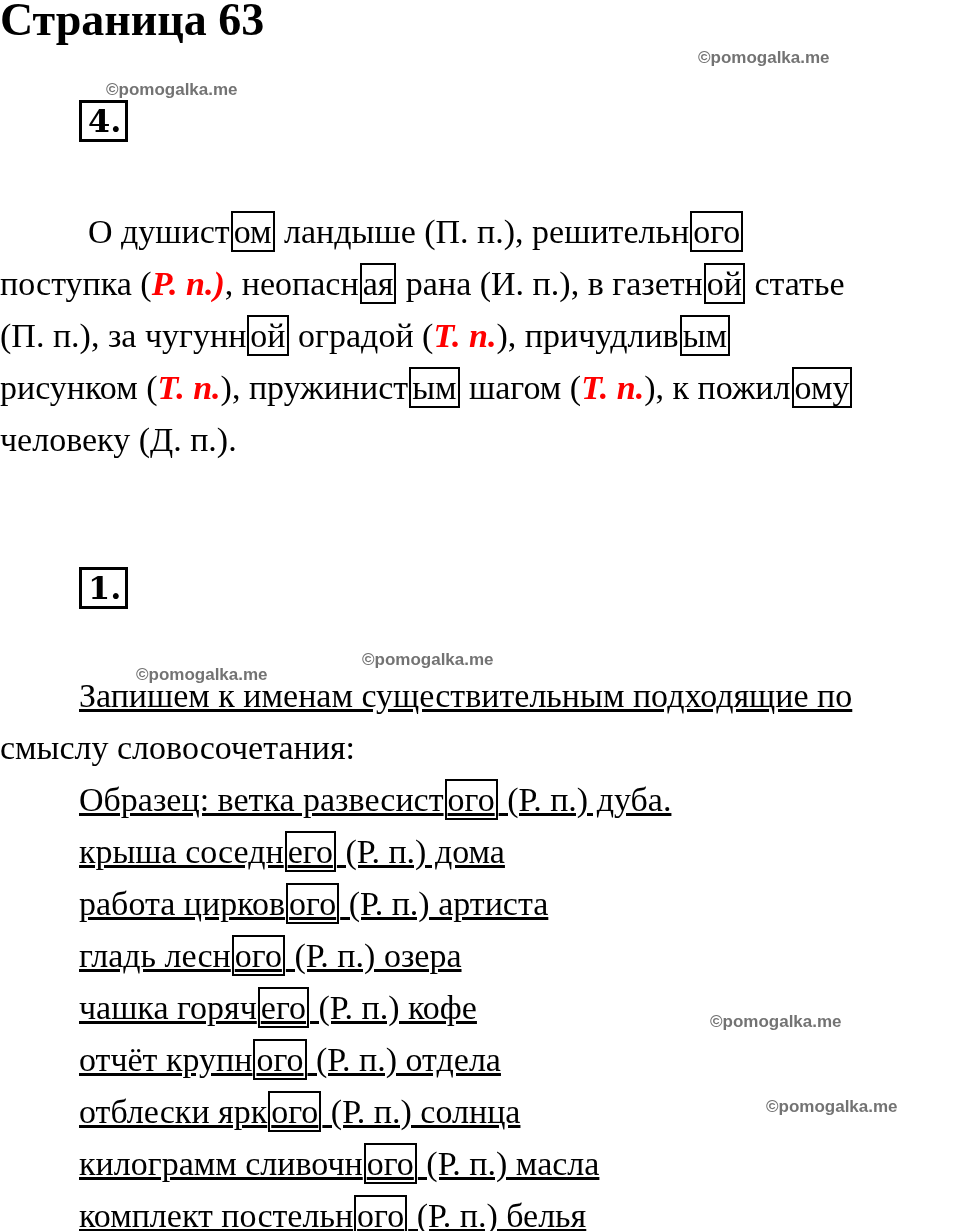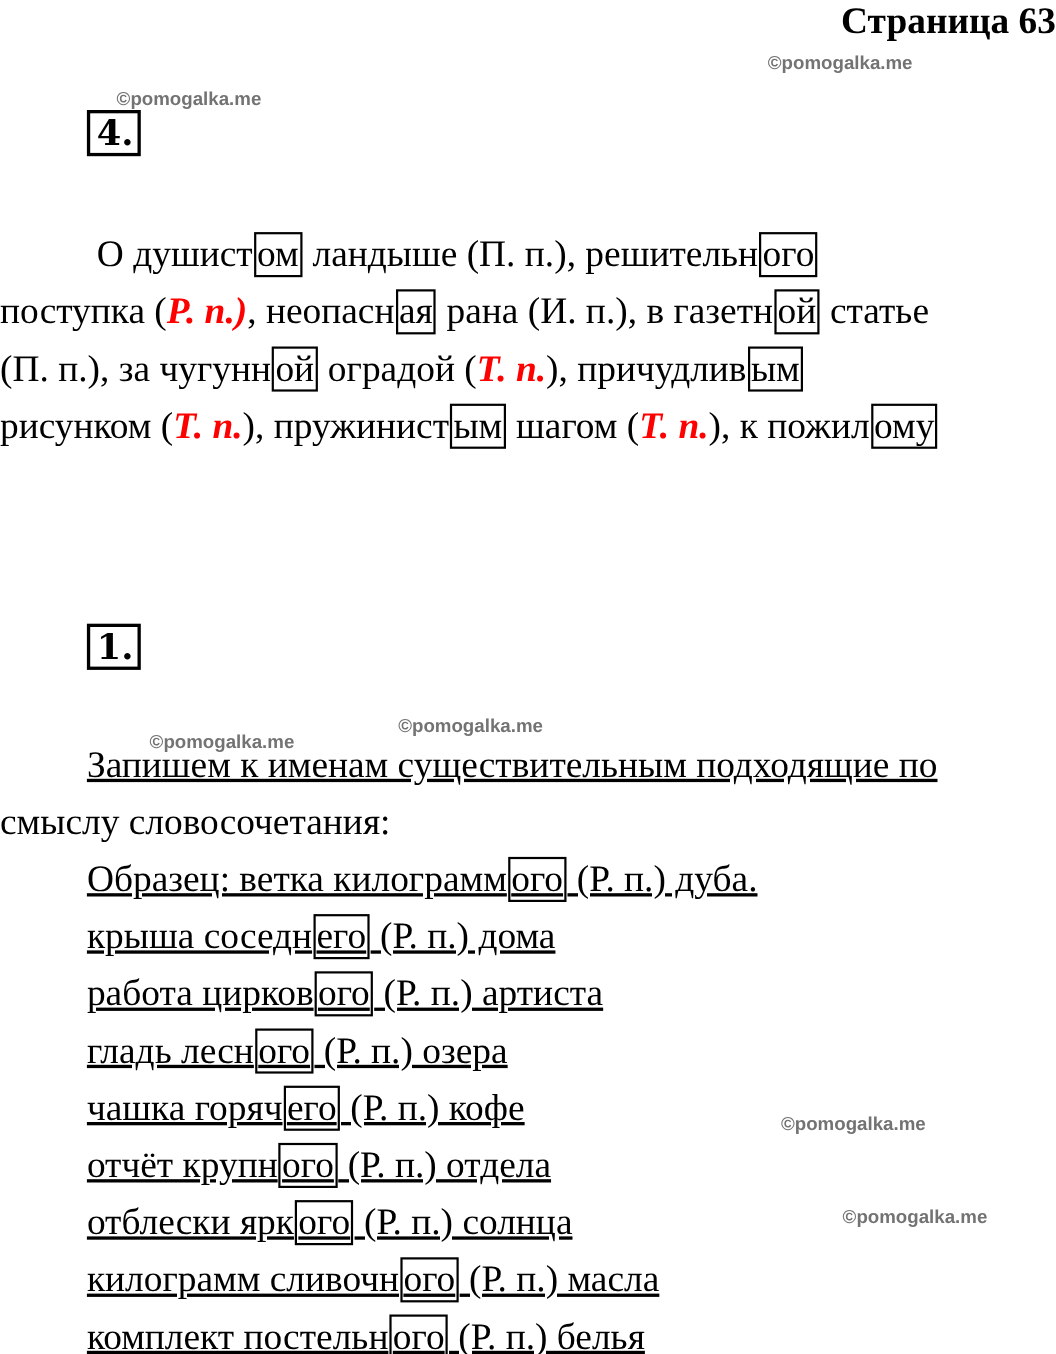--- a/index.html
+++ b/index.html
@@ -1,22 +1,22 @@
 <!DOCTYPE html>
 <html><head>
 <meta charset="utf-8">
 <style>
   html, body { margin: 0; padding: 0; background: #ffffff; }
   body {
     width: 960px; height: 1231px; position: relative; overflow: hidden;
     font-family: "Liberation Serif", serif; color: #000;
   }
   .title {
-    position: absolute; top: 0px; left: 0; width: 960px; text-align: right;
-    font-size: 34px; font-weight: bold; line-height: 40px;
+    position: absolute; top: 0px; left: 0; width: 960px; text-align: left;
+    font-size: 46px; font-weight: bold; line-height: 40px;
   }
   .wm {
     position: absolute; font-family: "Liberation Sans", sans-serif;
     font-weight: bold; font-size: 17px; color: #737373; white-space: nowrap;
   }
   .num-box {
     position: absolute; border: 3px solid #000; font-weight: bold;
     font-size: 32px; line-height: 36px; padding: 0 4px 0 6px;
     font-family: "DejaVu Serif", serif;
   }
@@ -37,34 +37,35 @@
 <div class="wm" style="top:48px; left:698px;">©pomogalka.me</div>
 <div class="wm" style="top:80px; left:106px;">©pomogalka.me</div>
 
 <div class="num-box" style="top:100px; left:79px;">4.</div>
 
 <div class="para" id="ex4" style="top:206px;">
     <div class="line indent"><span>О душист</span><span class="box">ом</span><span> ландыше (П. п.), решительн</span><span class="box">ого</span></div>
     <div class="line"><span>поступка (</span><span class="red">Р. п.)</span><span>, неопасн</span><span class="box">ая</span><span> рана (И. п.), в газетн</span><span class="box">ой</span><span> статье</span></div>
     <div class="line"><span>(П. п.), за чугунн</span><span class="box">ой</span><span> оградой (</span><span class="red">Т. п.</span><span>), причудлив</span><span class="box">ым</span></div>
     <div class="line"><span>рисунком (</span><span class="red">Т. п.</span><span>), пружинист</span><span class="box">ым</span><span> шагом (</span><span class="red">Т. п.</span><span>), к пожил</span><span class="box">ому</span></div>
+    <div class="line"><span>человеку (Д. п.).</span></div>
   </div>
 
 <div class="num-box" style="top:567px; left:79px;">1.</div>
 
 <div class="wm" style="top:665px; left:136px;">©pomogalka.me</div>
 <div class="wm" style="top:650px; left:362px;">©pomogalka.me</div>
 <div class="wm" style="top:1012px; left:710px;">©pomogalka.me</div>
 <div class="wm" style="top:1097px; left:766px;">©pomogalka.me</div>
 
 <div class="para" style="top:670px;">
   <div class="line indent2">Запишем к именам существительным подходящие по</div>
   <div class="line">смыслу словосочетания:</div>
   <div id="ex1-items">
-      <div class="line indent2"><span>Образец: ветка килограмм</span><span class="box">ого</span><span> (Р. п.) дуба.</span></div>
+      <div class="line indent2"><span>Образец: ветка развесист</span><span class="box">ого</span><span> (Р. п.) дуба.</span></div>
       <div class="line indent2"><span>крыша соседн</span><span class="box">его</span><span> (Р. п.) дома</span></div>
       <div class="line indent2"><span>работа цирков</span><span class="box">ого</span><span> (Р. п.) артиста</span></div>
       <div class="line indent2"><span>гладь лесн</span><span class="box">ого</span><span> (Р. п.) озера</span></div>
       <div class="line indent2"><span>чашка горяч</span><span class="box">его</span><span> (Р. п.) кофе</span></div>
       <div class="line indent2"><span>отчёт крупн</span><span class="box">ого</span><span> (Р. п.) отдела</span></div>
       <div class="line indent2"><span>отблески ярк</span><span class="box">ого</span><span> (Р. п.) солнца</span></div>
       <div class="line indent2"><span>килограмм сливочн</span><span class="box">ого</span><span> (Р. п.) масла</span></div>
       <div class="line indent2"><span>комплект постельн</span><span class="box">ого</span><span> (Р. п.) белья</span></div>
     </div>
 </div>

